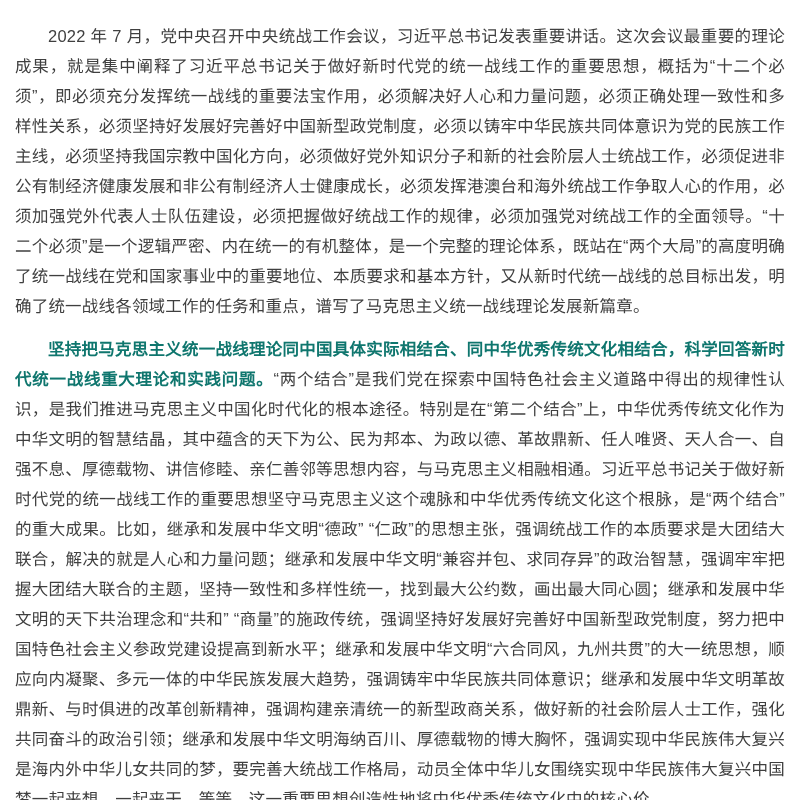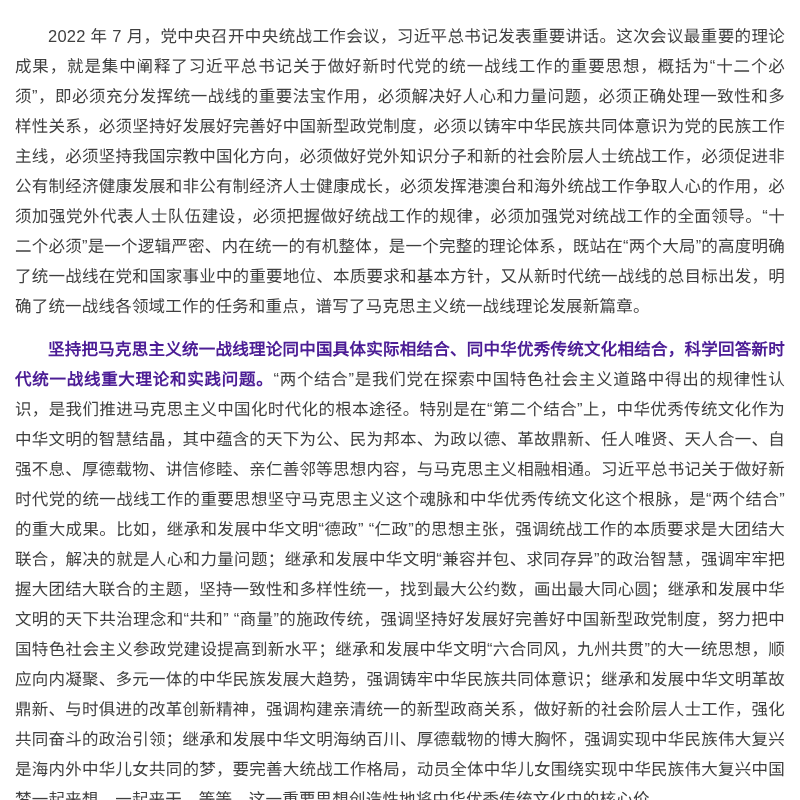--- a/index.html
+++ b/index.html
@@ -32,21 +32,21 @@
   }
   p.para {
     margin: 0;
     text-indent: 2em;
   }
   p.para + p.para {
     margin-top: 13px;
   }
   .lead-bold {
     font-weight: 700;
-    color: #4c1d95;
+    color: #0f766e;
     margin-top: 34px;
   }
   
   .wm-layer {
     position: absolute;
     inset: 0;
     z-index: 0;
     pointer-events: none;
   }
   .wm {

